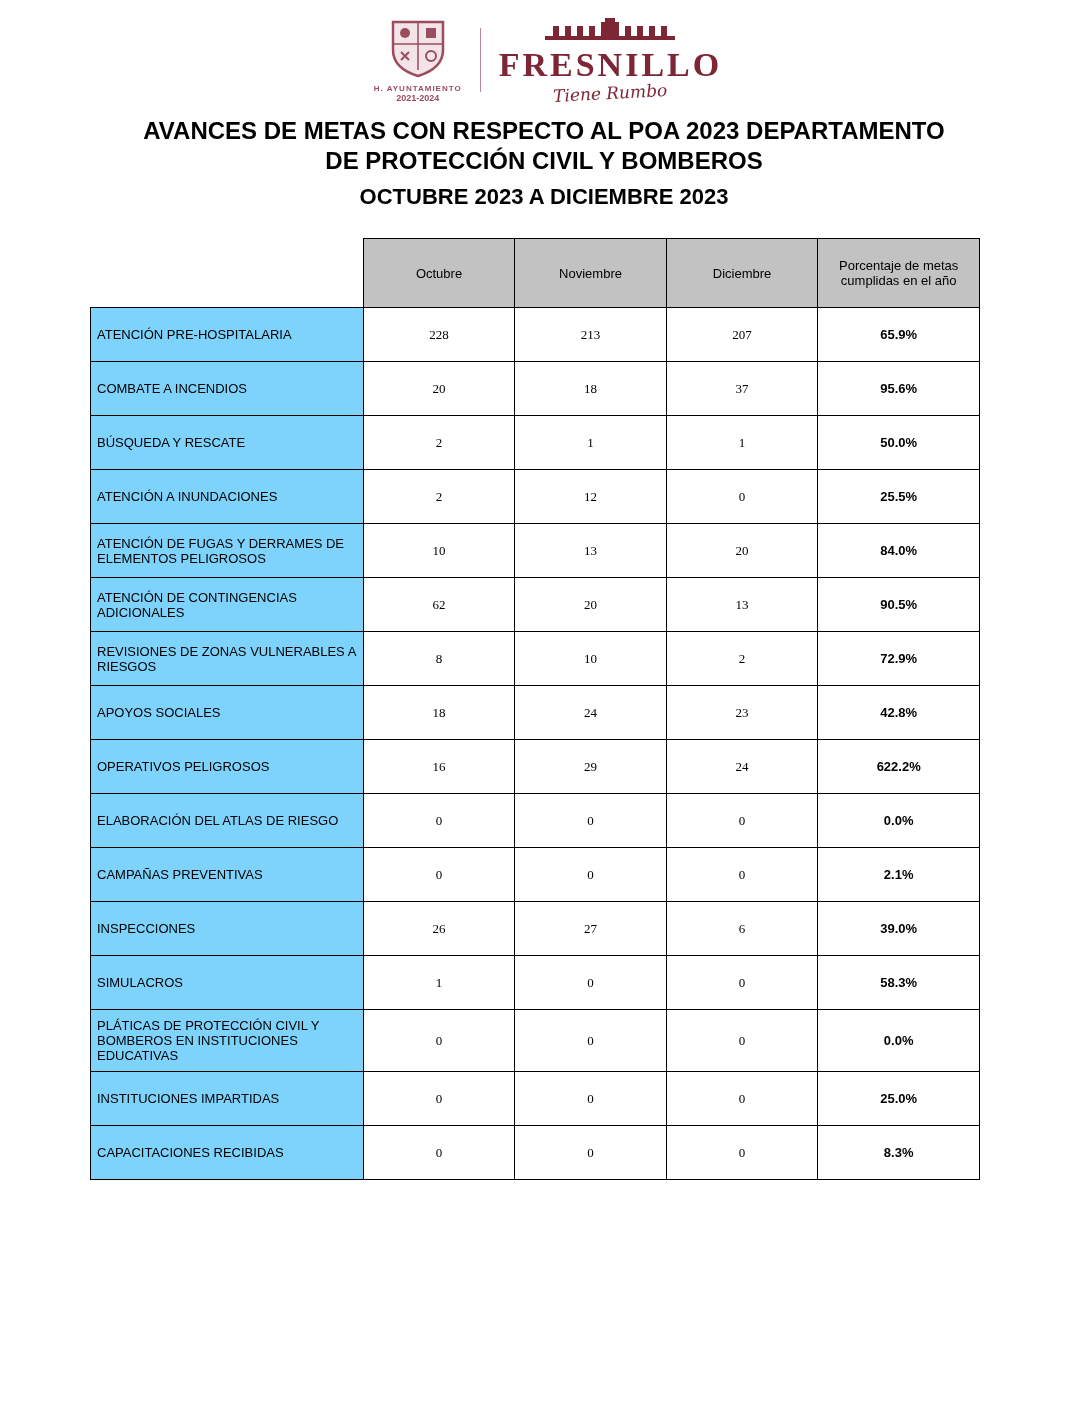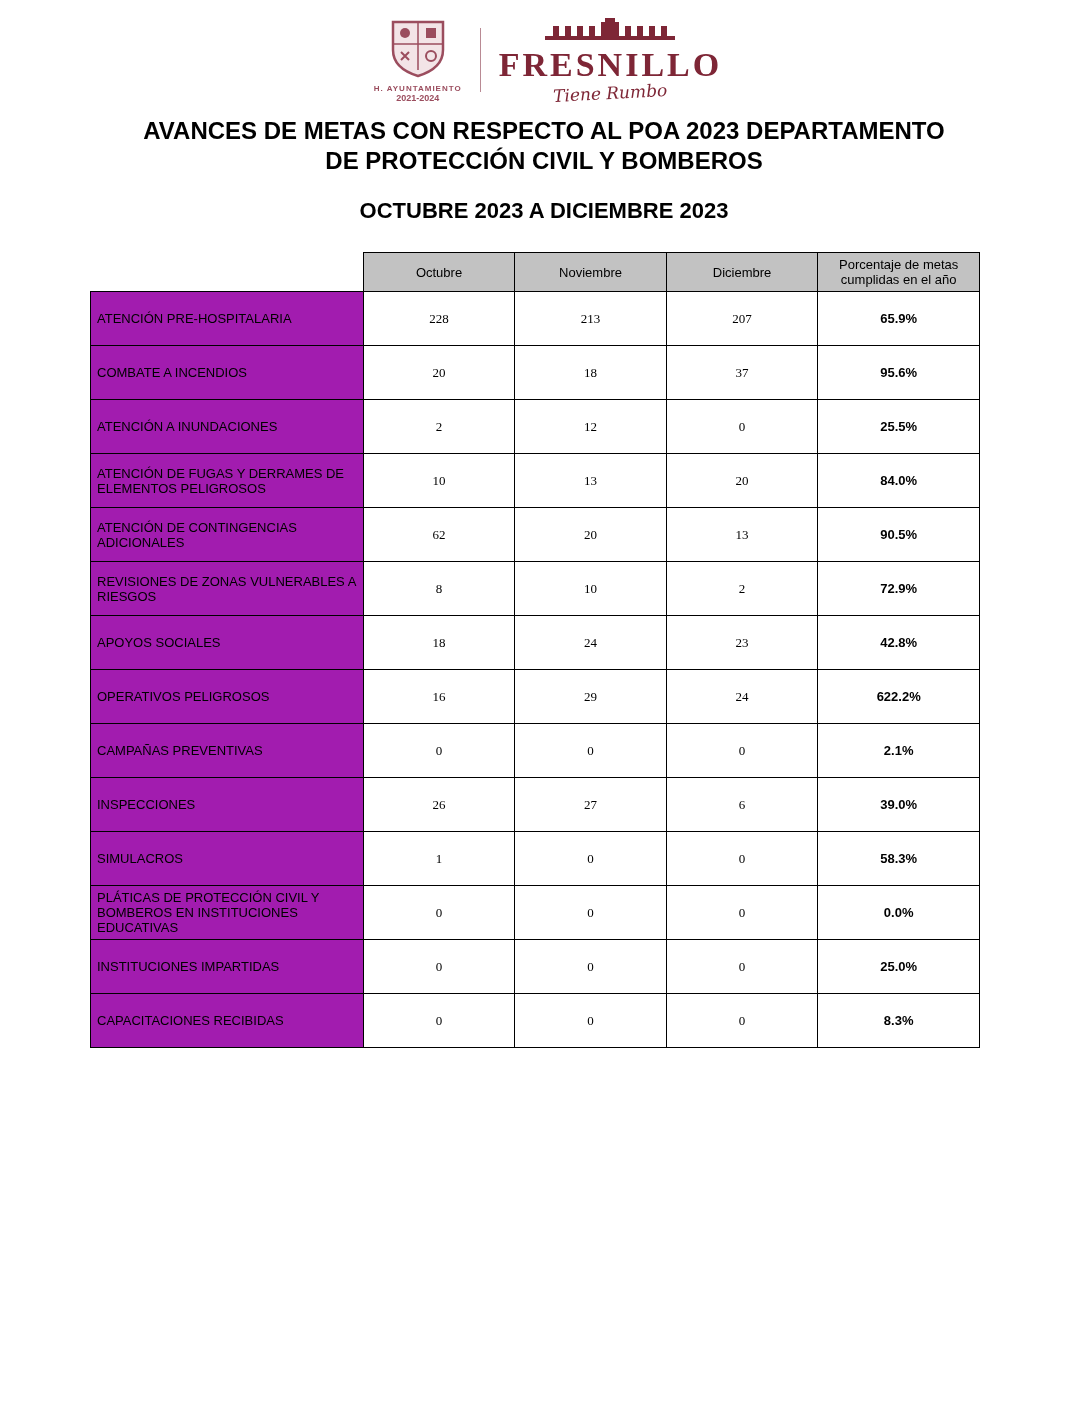--- a/index.html
+++ b/index.html
@@ -75,48 +75,48 @@
     text-align: center;
     font-size: 24px;
     font-weight: bold;
     line-height: 1.25;
     margin-top: 8px;
   }
   .subtitle {
     text-align: center;
     font-size: 22px;
     font-weight: bold;
-    margin-top: 22px;
+    margin-top: 8px;
   }
 
   
   .table-wrap { margin: 28px 0 0 90px; }
   table {
     border-collapse: collapse;
     table-layout: fixed;
     width: 890px;
     font-size: 13px;
   }
   col.c-label { width: 270px; }
   col.c-val   { width: 150px; }
   col.c-pct   { width: 160px; }
   th, td { border: 1px solid #000; vertical-align: middle; }
   th.corner { border: none; background: #fff; }
   thead th {
     background: #c2c2c2;
     font-weight: normal;
     text-align: center;
-    height: 39px;
+    height: 69px;
     padding: 4px 10px;
     font-size: 13px;
   }
   td.label-cell {
-    background: #a21caf;
+    background: #7dd3fc;
     text-align: left;
-    padding: 0 6px;
+    padding: 8px 6px;
     height: 54px;
     font-size: 13px;
   }
   td.value-cell {
     background: #fff;
     text-align: center;
     height: 54px;
     font-size: 13px;
     font-family: Liberation Serif, serif;
   }
@@ -207,20 +207,27 @@
   </tr>
 
   <tr>
     <td class="label-cell">COMBATE A INCENDIOS</td>
     <td class="value-cell">20</td>
     <td class="value-cell">18</td>
     <td class="value-cell">37</td>
     <td class="pct-cell">95.6%</td>
   </tr>
 
+  <tr>
+    <td class="label-cell">BÚSQUEDA Y RESCATE</td>
+    <td class="value-cell">2</td>
+    <td class="value-cell">1</td>
+    <td class="value-cell">1</td>
+    <td class="pct-cell">50.0%</td>
+  </tr>
 
   <tr>
     <td class="label-cell">ATENCIÓN A INUNDACIONES</td>
     <td class="value-cell">2</td>
     <td class="value-cell">12</td>
     <td class="value-cell">0</td>
     <td class="pct-cell">25.5%</td>
   </tr>
 
   <tr>
@@ -256,20 +263,27 @@
   </tr>
 
   <tr>
     <td class="label-cell">OPERATIVOS PELIGROSOS</td>
     <td class="value-cell">16</td>
     <td class="value-cell">29</td>
     <td class="value-cell">24</td>
     <td class="pct-cell">622.2%</td>
   </tr>
 
+  <tr>
+    <td class="label-cell">ELABORACIÓN DEL ATLAS DE RIESGO</td>
+    <td class="value-cell">0</td>
+    <td class="value-cell">0</td>
+    <td class="value-cell">0</td>
+    <td class="pct-cell">0.0%</td>
+  </tr>
 
   <tr>
     <td class="label-cell">CAMPAÑAS PREVENTIVAS</td>
     <td class="value-cell">0</td>
     <td class="value-cell">0</td>
     <td class="value-cell">0</td>
     <td class="pct-cell">2.1%</td>
   </tr>
 
   <tr>

